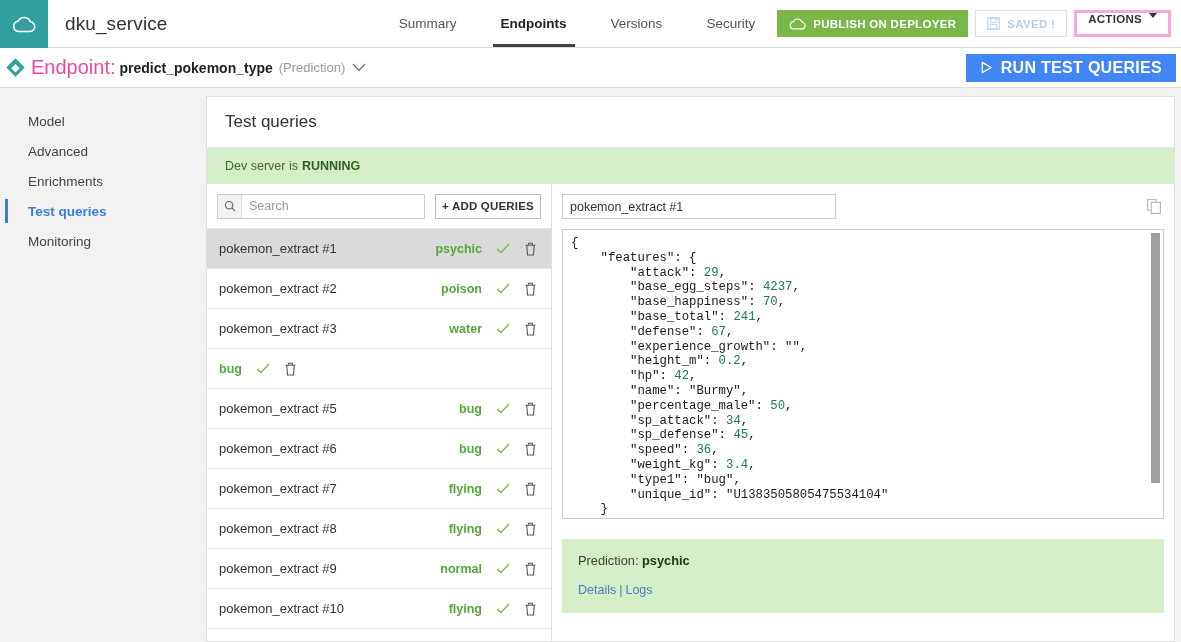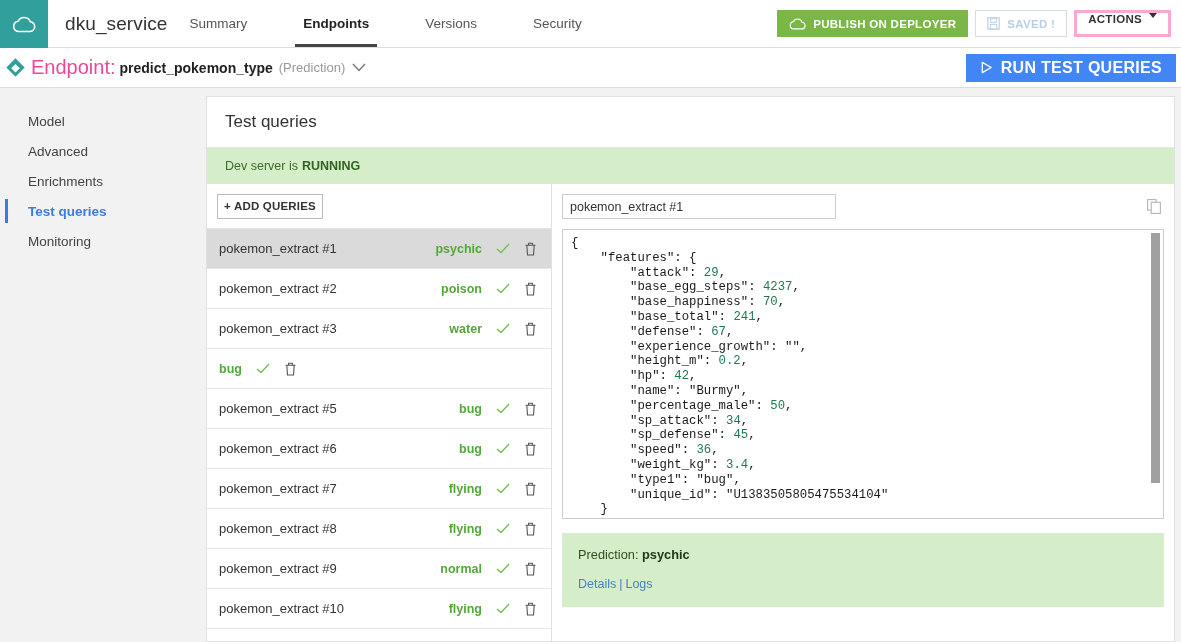--- a/index.html
+++ b/index.html
@@ -33,22 +33,22 @@
     padding-left: 17px;
     font-size: 19px;
     color: #333333;
     font-weight: 400;
     letter-spacing: 0.1px;
   }
   .top-nav {
     flex: 1;
     display: flex;
     align-items: stretch;
-    justify-content: flex-start;
-    gap: 12px;
+    justify-content: flex-end;
+    gap: 0px;
   }
   .top-nav-item {
     display: flex; align-items: center;
     padding: 0 22px;
     font-size: 13.5px;
     color: #555555;
     cursor: pointer;
     position: relative;
     white-space: nowrap;
   }
@@ -362,21 +362,21 @@
   }
   .code-scrollbar .thumb {
     position: absolute;
     top: 2px; left: 2px;
     width: 9px;
     height: 250px;
     background: #a0a0a0;
     border-radius: 0;
   }
   .result-box {
-    margin-top: 14px;
+    margin-top: 20px;
     background: #d5edc8;
     padding: 14px 16px 16px 16px;
     min-height: 72px;
   }
   .result-pred {
     font-size: 12.8px;
     color: #2f4f20;
   }
   .result-pred b { color: #203a13; }
   .result-links {
@@ -478,20 +478,29 @@
 
       <div class="devbanner">
         <span>Dev server is</span>
         <b>RUNNING</b>
       </div>
 
       <div class="panes">
 
         <div class="pane-left">
           <div class="list-toolbar">
+            <div class="search-wrap">
+              <div class="search-icon-box">
+                <svg width="12" height="12" viewBox="0 0 14 14">
+                  <circle cx="6" cy="6" r="4.3" fill="none" stroke="#666666" stroke-width="1.3"></circle>
+                  <line x1="9.2" y1="9.2" x2="13" y2="13" stroke="#666666" stroke-width="1.3"></line>
+                </svg>
+              </div>
+              <input class="search-input" type="text" placeholder="Search" style="">
+            </div>
             <button class="btn-addq">+ ADD QUERIES</button>
           </div>
 
           <div class="qlist">
 
             <div class="qrow selected">
               <span class="qname">pokemon_extract #1</span>
               <span class="qtype">psychic</span>
               <span class="qcheck">
                 <svg width="14" height="11" viewBox="0 0 14 11">

